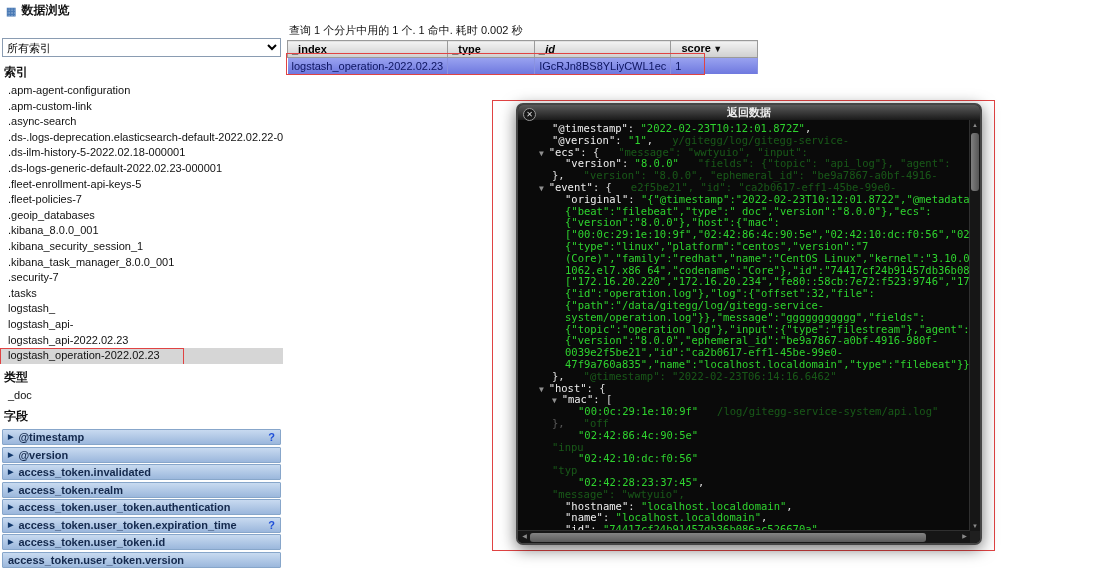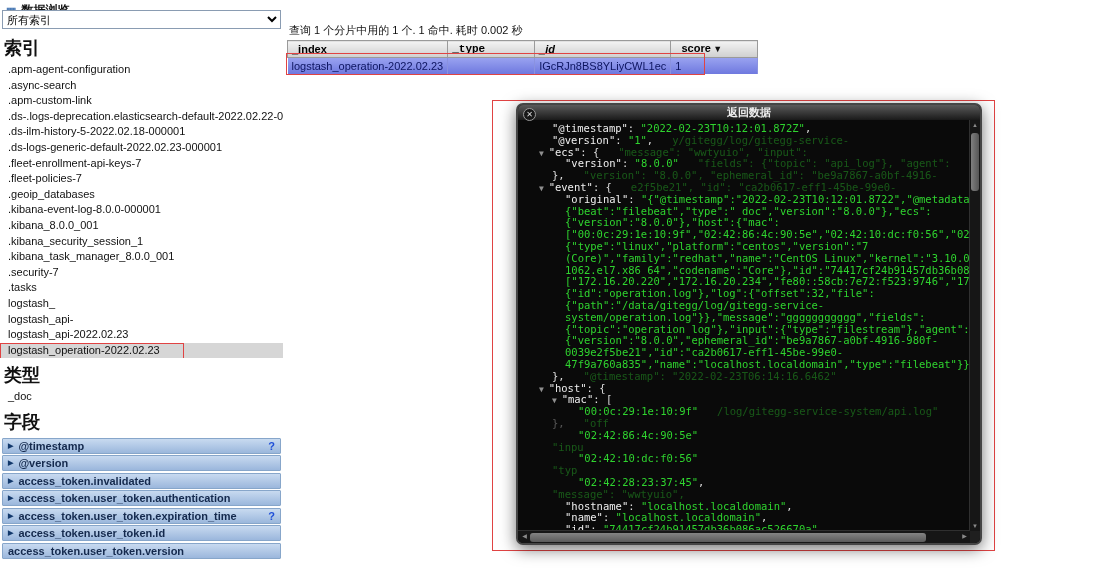--- a/index.html
+++ b/index.html
@@ -5,38 +5,38 @@
   html,body{margin:0;padding:0;background:#fff;}
   body{font-family:"Liberation Sans",sans-serif;}
   .stage{position:relative;width:1098px;height:570px;overflow:hidden;background:#fff;}
 
   
   .app-header{position:absolute;left:0;top:0;right:0;height:18px;background:#fff;}
   .app-tab{display:flex;align-items:center;gap:5px;padding:2px 6px;font-size:12px;font-weight:bold;color:#111;cursor:pointer;width:max-content;}
   .app-icon{font-size:11px;color:#4a7ab5;line-height:12px;}
 
   
-  .sidebar{position:absolute;left:0;top:8px;width:283px;bottom:0;overflow:hidden;font-size:11px;color:#111;}
+  .sidebar{position:absolute;left:0;top:36px;width:283px;bottom:0;overflow:hidden;font-size:11px;color:#111;}
   .idx-select{width:279px;margin:2px;height:19px;font-size:11px;border:1px solid #8a9cb2;background:#fff;font-family:"Liberation Sans",sans-serif;}
-  .section-label{font-weight:bold;font-size:18px;padding:5px 4px 2px 4px;}
+  .section-label{font-weight:bold;font-size:12px;padding:5px 4px 2px 4px;}
   .idx-item{padding:1px 8px;line-height:13.6px;white-space:nowrap;overflow:hidden;cursor:pointer;}
   .idx-item.selected{background:#d6d6d6;position:relative;}
   .sel-box{position:absolute;left:0;top:0;width:184px;height:17px;border:1px solid #e04343;box-sizing:border-box;pointer-events:none;}
   .field-list{margin-top:2px;}
   .field-item{height:16px;margin:0 2px 1.5px 2px;background:linear-gradient(#c8daf0,#9bb7dc);border:1px solid #87a6ca;border-radius:1px;display:flex;align-items:center;padding:0 5px;color:#14294d;font-weight:bold;font-size:11px;cursor:pointer;box-sizing:border-box;}
   .field-item .tri{font-size:7px;margin-right:5px;color:#12386b;}
   .field-item .flabel{overflow:hidden;white-space:nowrap;}
   .field-item .help{margin-left:auto;color:#1f4fd8;font-weight:bold;cursor:pointer;}
 
   
   .main{position:absolute;left:287px;top:18px;right:0;}
   .status{font-size:11px;line-height:13px;padding:6px 2px 3px 2px;height:13px;color:#111;}
   table.rtable{border-collapse:collapse;font-size:11px;table-layout:fixed;}
   .rtable th{background:linear-gradient(#f3f3f3,#cfcfcf);border:1px solid #9a9a9a;font-weight:bold;text-align:left;padding:1px 4px;line-height:13px;cursor:pointer;white-space:nowrap;overflow:hidden;}
-  .rtable th:nth-child(1){width:139px;} .rtable th:nth-child(2){width:78px;font-family:Liberation Mono, monospace;}
+  .rtable th:nth-child(1){width:139px;} .rtable th:nth-child(2){width:78px;}
   .rtable th:nth-child(3){width:120px;font-style:italic;} .rtable th:nth-child(4){width:78px;}
   .rtable .sort{font-size:9px;color:#111;}
   .rtable td{padding:1px 4px;line-height:14px;white-space:nowrap;overflow:hidden;border-right:1px solid #8a92e0;color:#0d1560;}
   tr.sel-row{background:linear-gradient(#99a2f0,#6c76de);cursor:pointer;}
 
   
   .anno{position:absolute;border:1px solid #e04343;pointer-events:none;box-sizing:border-box;}
   .anno-row{left:286px;top:53px;width:419px;height:22px;}
   .anno-modal{left:492px;top:100px;width:503px;height:451px;}
 
@@ -73,29 +73,28 @@
   </div>
 
   <div class="sidebar">
     <select class="idx-select">
       <option>所有索引</option>
     </select>
 
     <div class="section-label">索引</div>
     <div id="index-list">
         <div class="idx-item">.apm-agent-configuration</div>
+        <div class="idx-item">.apm-custom-link</div>
         <div class="idx-item">.async-search</div>
-        <div class="idx-item">.apm-custom-link</div>
         <div class="idx-item">.ds-.logs-deprecation.elasticsearch-default-2022.02.22-0</div>
         <div class="idx-item">.ds-ilm-history-5-2022.02.18-000001</div>
         <div class="idx-item">.ds-logs-generic-default-2022.02.23-000001</div>
-        <div class="idx-item">.fleet-enrollment-api-keys-7</div>
+        <div class="idx-item">.fleet-enrollment-api-keys-5</div>
         <div class="idx-item">.fleet-policies-7</div>
         <div class="idx-item">.geoip_databases</div>
-        <div class="idx-item">.kibana-event-log-8.0.0-000001</div>
         <div class="idx-item">.kibana_8.0.0_001</div>
         <div class="idx-item">.kibana_security_session_1</div>
         <div class="idx-item">.kibana_task_manager_8.0.0_001</div>
         <div class="idx-item">.security-7</div>
         <div class="idx-item">.tasks</div>
         <div class="idx-item">logstash_</div>
         <div class="idx-item">logstash_api-</div>
         <div class="idx-item">logstash_api-2022.02.23</div>
         <div class="idx-item selected">logstash_operation-2022.02.23<div class="sel-box"></div></div>
       </div>
@@ -112,20 +111,24 @@
           <span class="flabel">@timestamp</span>
           <span class="help">?</span>
         </div>
         <div class="field-item">
           <span class="tri">▶</span>
           <span class="flabel">@version</span>
         </div>
         <div class="field-item">
           <span class="tri">▶</span>
           <span class="flabel">access_token.invalidated</span>
+        </div>
+        <div class="field-item">
+          <span class="tri">▶</span>
+          <span class="flabel">access_token.realm</span>
         </div>
         <div class="field-item">
           <span class="tri">▶</span>
           <span class="flabel">access_token.user_token.authentication</span>
         </div>
         <div class="field-item">
           <span class="tri">▶</span>
           <span class="flabel">access_token.user_token.expiration_time</span>
           <span class="help">?</span>
         </div>

